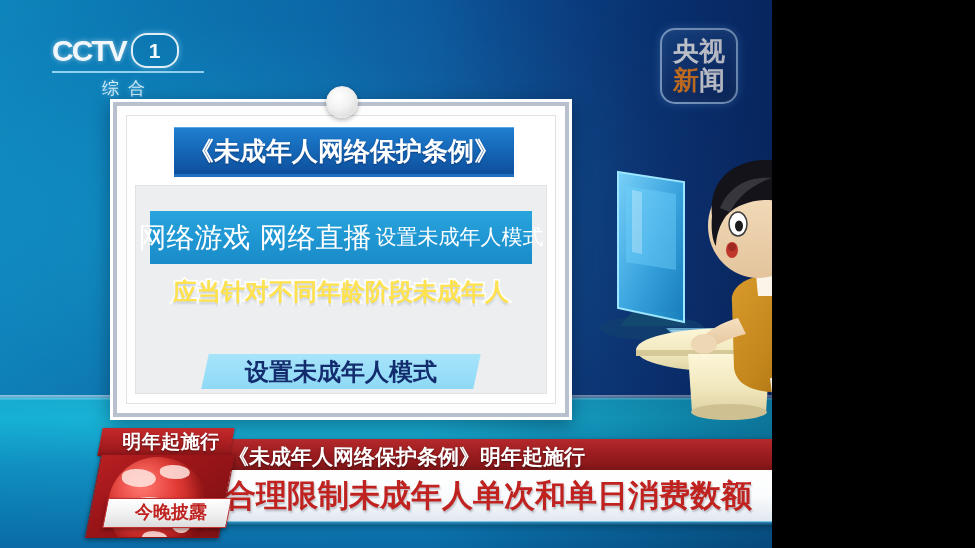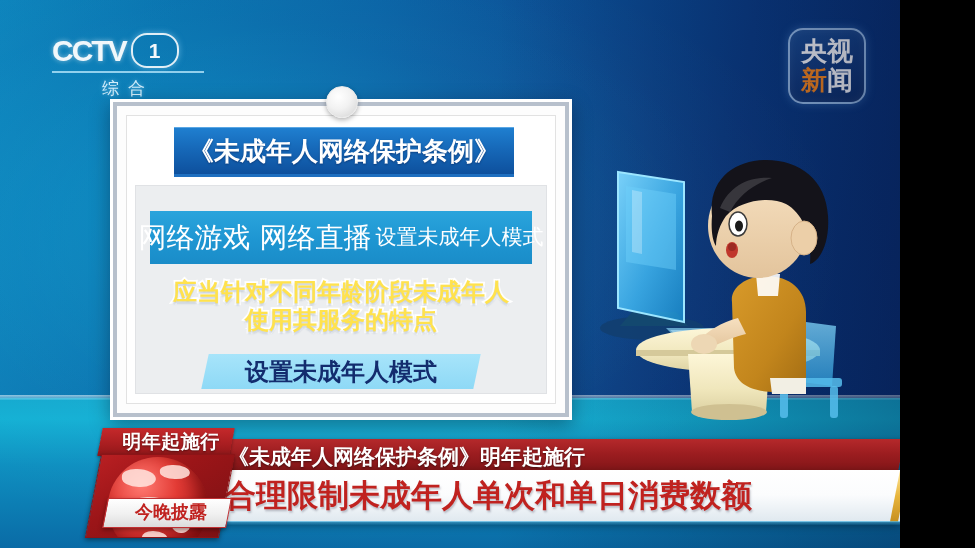--- a/index.html
+++ b/index.html
@@ -2,21 +2,21 @@
 <html><head>
 <meta charset="utf-8">
 <style>
   html, body {
     margin: 0;
     padding: 0;
     background: #000;
   }
   #screen {
     position: relative;
-    width: 900px;
+    width: 772px;
     height: 548px;
     overflow: hidden;
     font-family: "Liberation Sans", "DejaVu Sans", sans-serif;
     background:
       radial-gradient(ellipse 700px 420px at 22% 40%, rgba(0,150,205,0.55) 0%, rgba(0,120,185,0.18) 48%, rgba(0,0,0,0) 72%),
       linear-gradient(100deg, #0f86bd 0%, #0a73ae 18%, #0a62a4 38%, #0b4e94 58%, #0b3c83 76%, #0a2f72 100%);
   }
   
   #floor {
     position: absolute;
@@ -408,21 +408,20 @@
 
         <div id="body-area">
 
           <div id="cyan-strip">
             <span class="strip-big">网络游戏 网络直播</span>
             <span class="strip-small">设置未成年人模式</span>
           </div>
 
           <div id="yellow-block">
             <div class="yellow-line">应当针对不同年龄阶段未成年人</div>
-            <div class="yellow-line">使用其服务的特点</div>
           </div>
 
           <div id="highlight-wrap">
             <div id="highlight-bar">
               <span id="highlight-text">设置未成年人模式</span>
             </div>
           </div>
 
         </div>
       </div>

